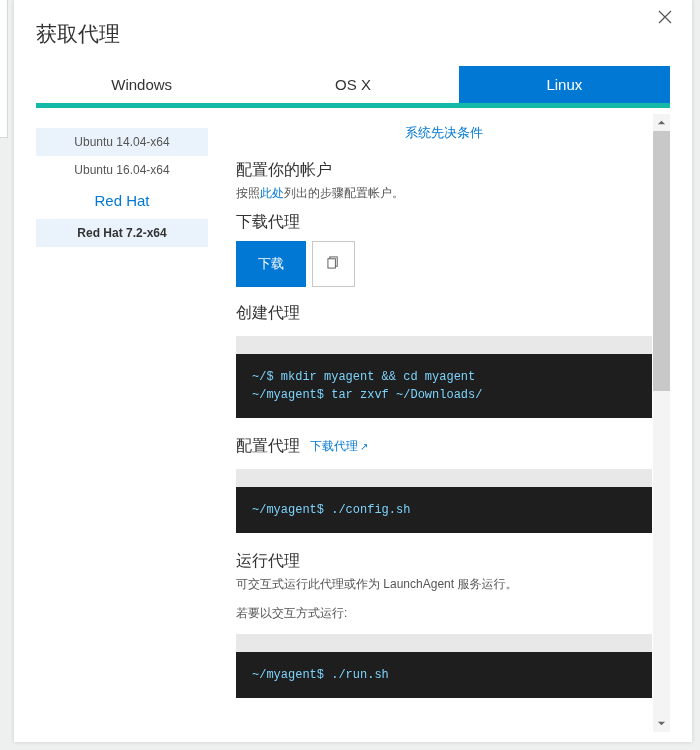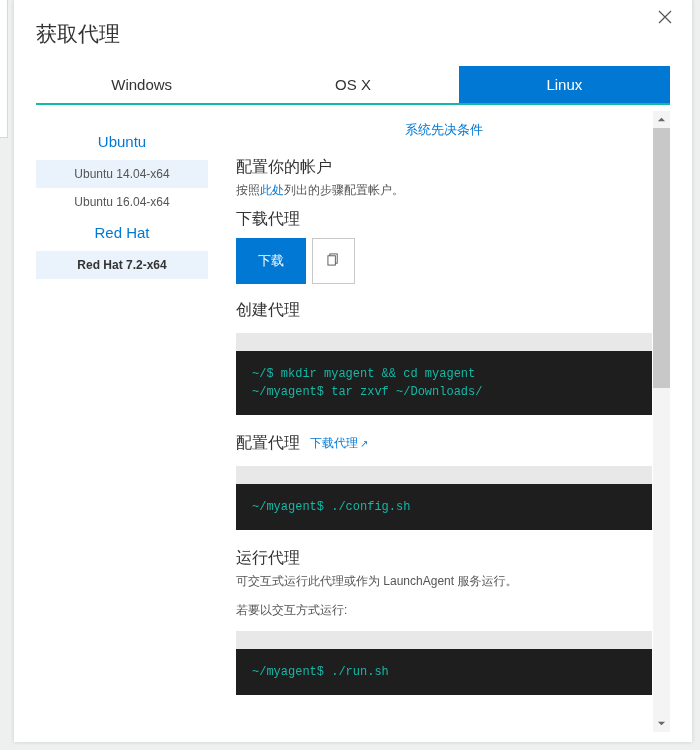--- a/index.html
+++ b/index.html
@@ -38,21 +38,21 @@
   .close svg { width: 14px; height: 14px; }
   .title {
     font-size: 21px;
     font-weight: 300;
     color: #333;
     padding: 20px 0 18px 22px;
   }
   .tabs {
     display: flex;
     margin: 0 22px;
-    border-bottom: 2px solid #14b8a6;
+    border-bottom: 5px solid #14b8a6;
   }
   .tab {
     flex: 1;
     text-align: center;
     padding: 10px 0;
     font-size: 15px;
     color: #333;
     cursor: pointer;
     position: relative;
   }
@@ -139,21 +139,21 @@
   .btn-copy svg { width: 13px; height: 13px; }
   .codeblock {
     margin: 12px 0 18px 0;
   }
   .codeblock .bar {
     height: 18px;
     background: #e8e8e8;
   }
   .codeblock pre {
     background: #1e1e1e;
-    color: #14b8a6;
+    color: #7dd3fc;
     font-family: Consolas, "Courier New", monospace;
     font-size: 12px;
     padding: 14px 16px;
     white-space: pre;
     line-height: 1.5;
   }
   .detail-link { font-size: 12px; }
   .ext-icon { font-size: 10px; margin-left: 2px; }
   .scrollbar {
     position: absolute;
@@ -195,21 +195,20 @@
 
   <div class="tabs">
     <div class="tab">Windows</div>
     <div class="tab">OS X</div>
     <div class="tab active">Linux</div>
   </div>
 
   <div class="body">
 
     <div class="sidebar">
-      <div class="sidebar-group">Ubuntu</div>
       <div class="sidebar-item hover">Ubuntu 14.04-x64</div>
       <div class="sidebar-item">Ubuntu 16.04-x64</div>
       <div class="sidebar-group">Red Hat</div>
       <div class="sidebar-item selected">Red Hat 7.2-x64</div>
     </div>
 
     <div class="content-wrap">
       <div class="content">
 
         <div class="prereq">系统先决条件</div>

